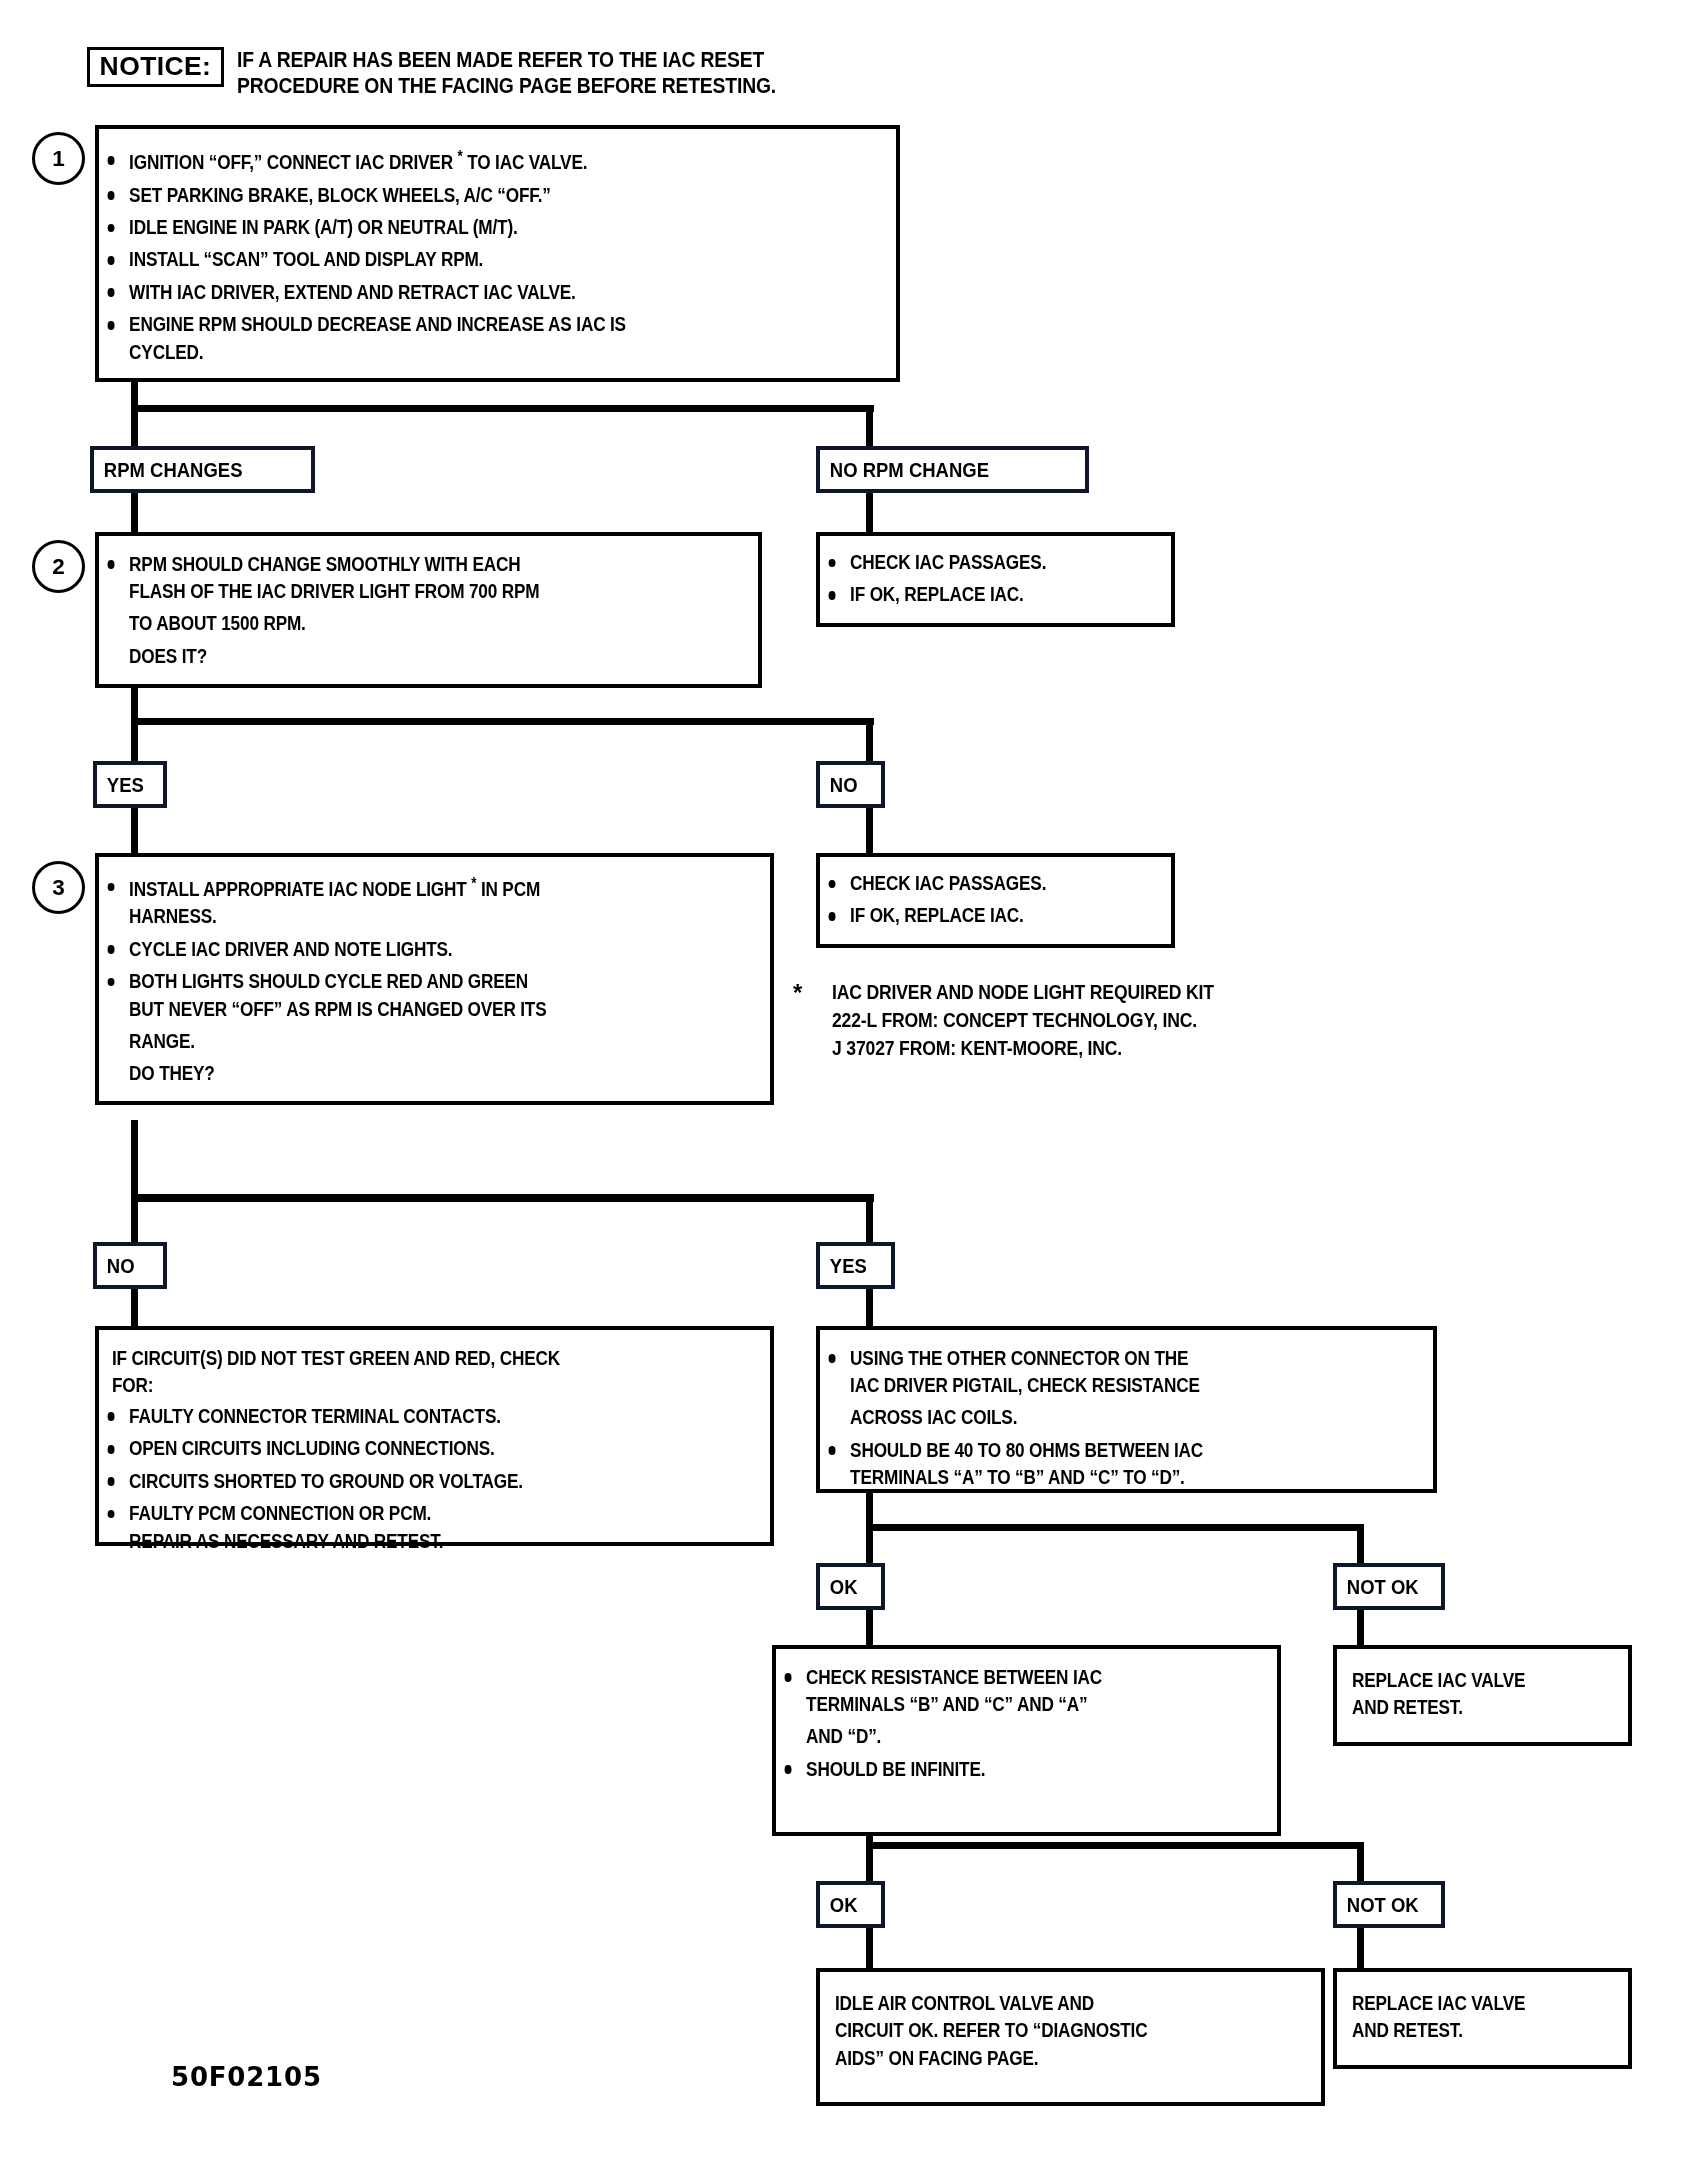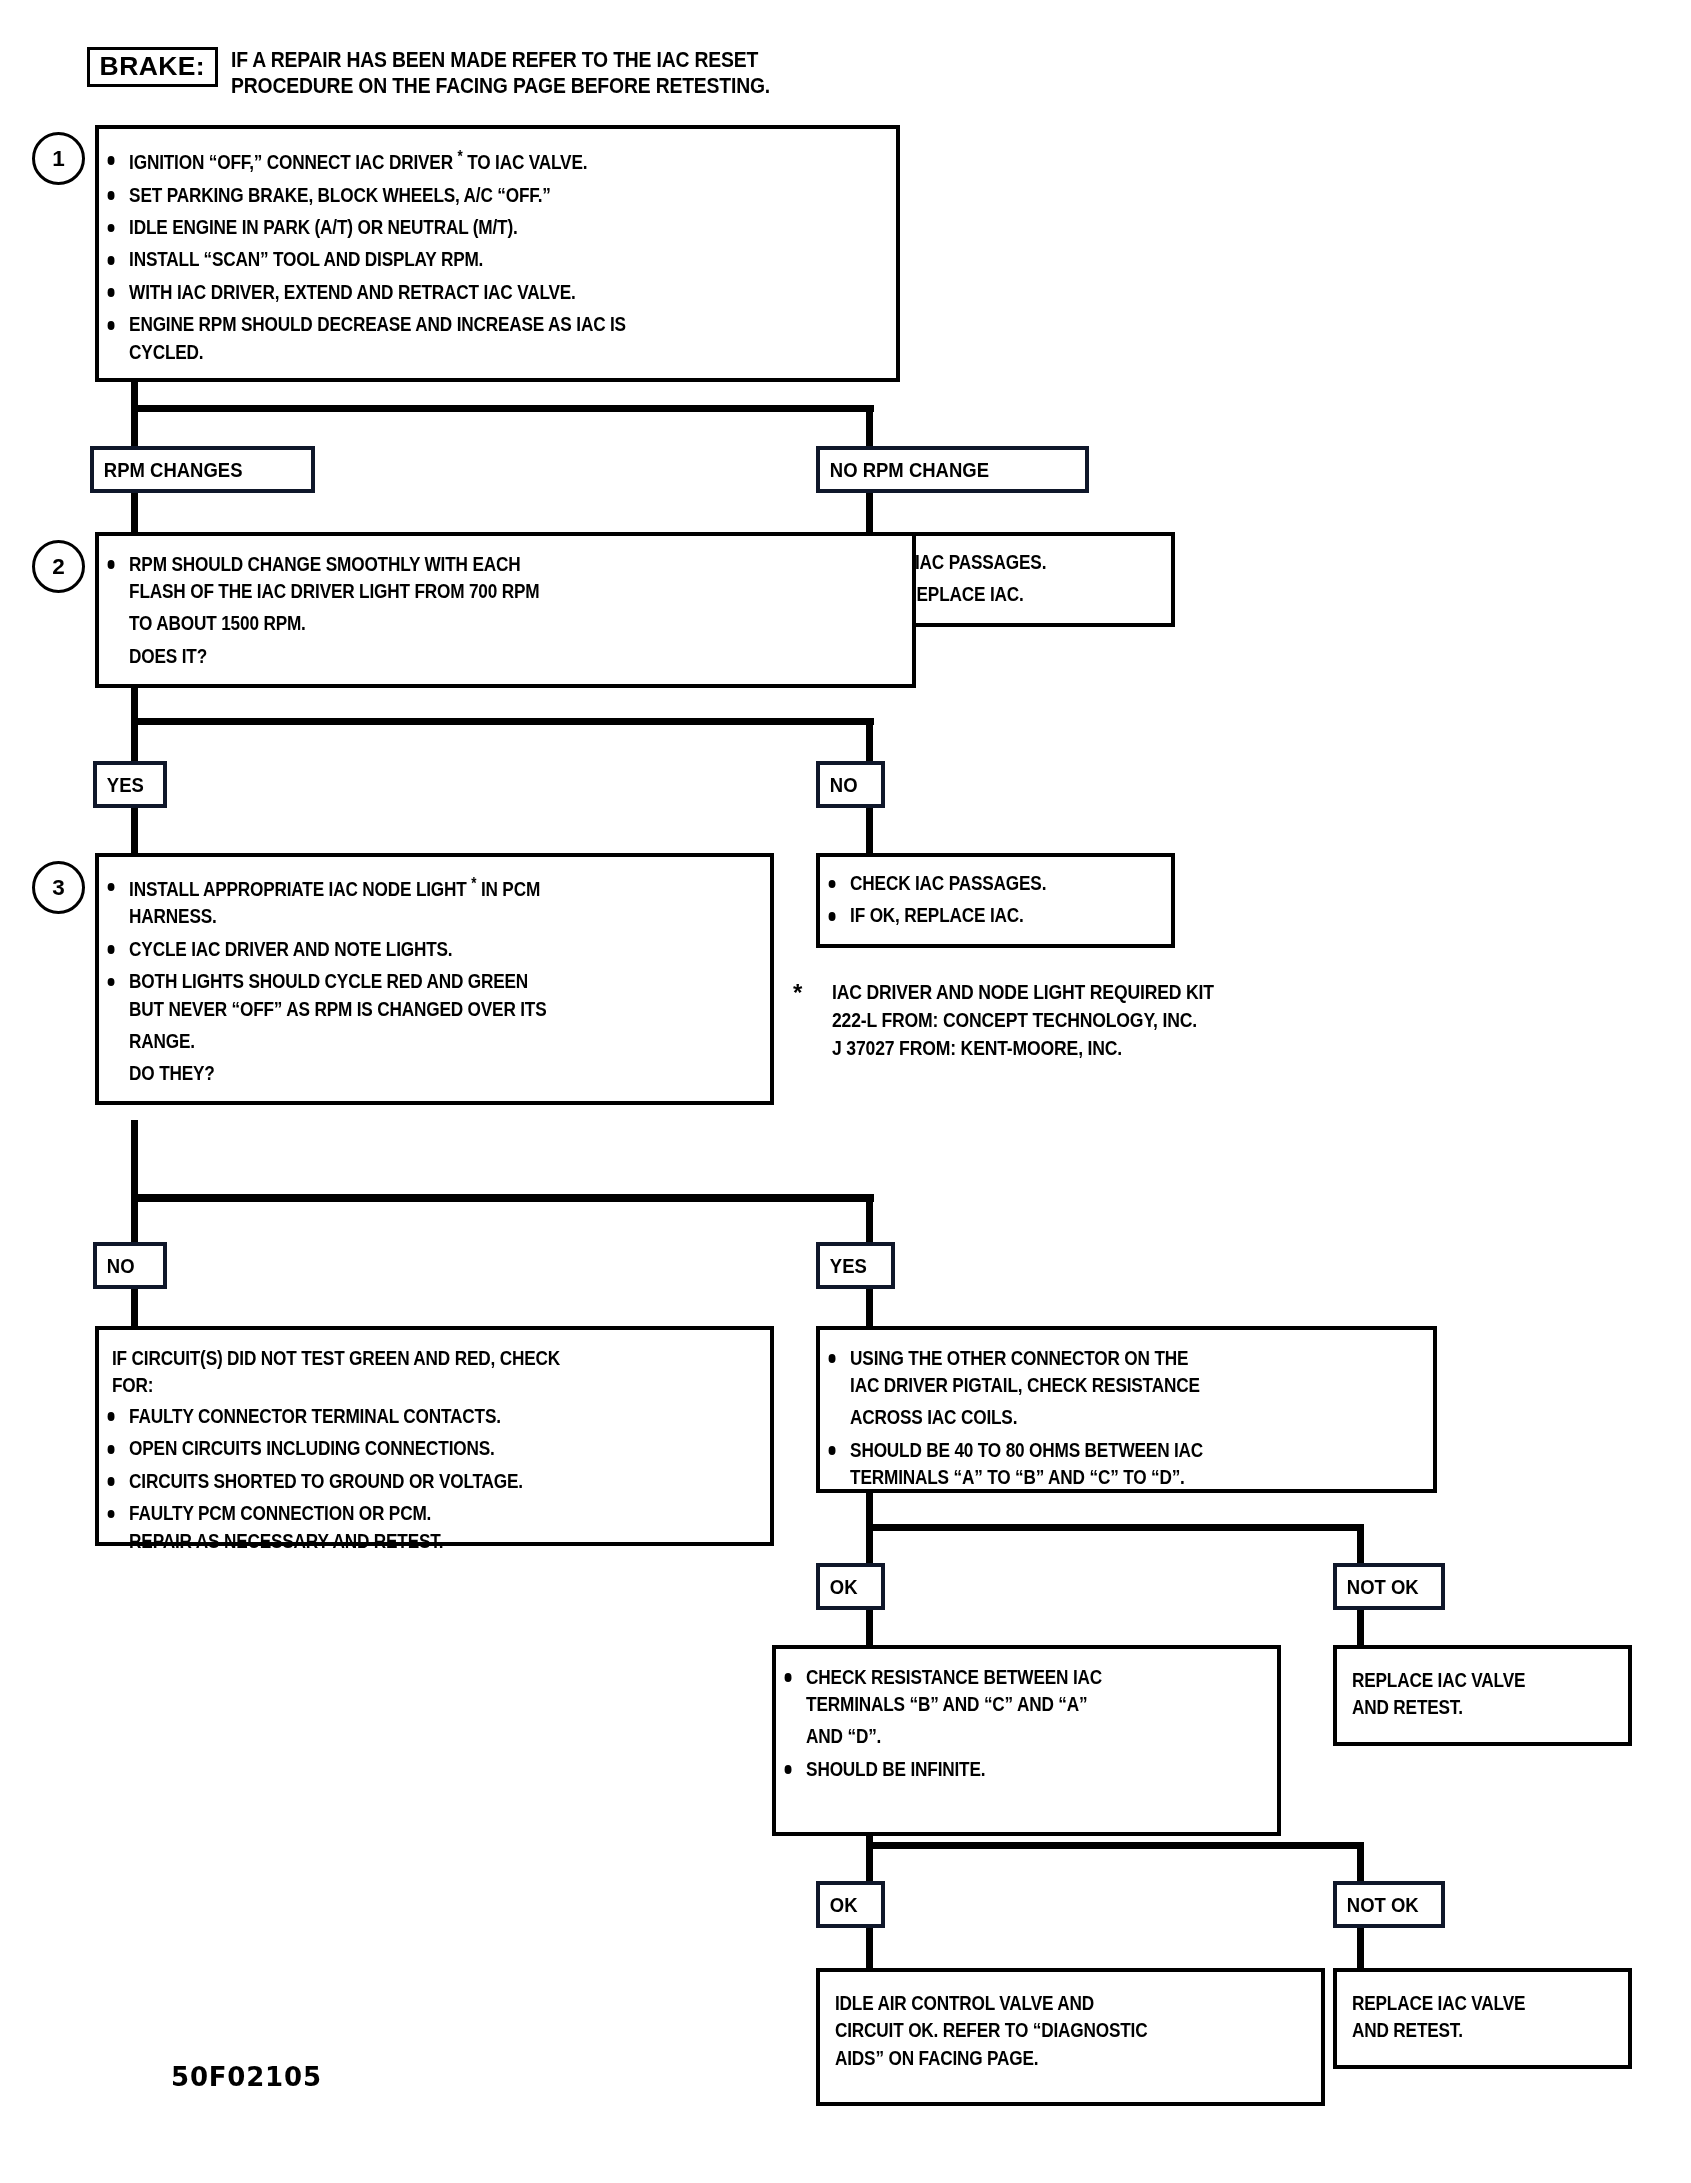--- a/index.html
+++ b/index.html
@@ -178,21 +178,21 @@
   .sup-star {
     font-size: 0.78em;
     vertical-align: 0.42em;
     font-weight: bold;
   }
 </style>
 </head>
 <body>
 
 <div id="notice-row">
-  <div id="notice-badge">BRAKE:</div>
+  <div id="notice-badge">NOTICE:</div>
   <div id="notice-text">
     <div>IF A REPAIR HAS BEEN  MADE REFER TO THE IAC RESET</div>
     <div>PROCEDURE ON THE FACING  PAGE BEFORE RETESTING.</div>
   </div>
 </div>
 
 <div class="line" style="left:131px; top:382px; width:7.2px; height:29px;"></div>
 <div class="line" style="left:131px; top:405px; width:743px; height:7.2px;"></div>
 <div class="line" style="left:131px; top:405px; width:7.2px; height:42px;"></div>
 <div class="line" style="left:866px; top:405px; width:7.2px; height:42px;"></div>
@@ -257,21 +257,21 @@
   <span class="lbl">NO RPM CHANGE</span>
 </div>
 
 <div class="box" style="left:816px; top:532px; width:359px; height:95px;">
   <ul class="blist box-text" style="margin-top:13px;">
     <li><span>CHECK IAC PASSAGES.</span></li>
     <li><span>IF OK, REPLACE IAC.</span></li>
   </ul>
 </div>
 
-<div class="box" style="left:95px; top:532px; width:821px; height:156px;">
+<div class="box" style="left:95px; top:532px; width:667px; height:156px;">
   <ul class="blist box-text" style="margin-top:14.5px;">
     <li>
       <span>RPM SHOULD CHANGE SMOOTHLY WITH EACH</span>
       <div class="plain-line">FLASH OF THE IAC DRIVER LIGHT FROM 700 RPM</div>
       <div class="plain-line">TO ABOUT 1500 RPM.</div>
       <div class="plain-line">DOES IT?</div>
     </li>
   </ul>
 </div>
 <div class="step-circle" style="left:32px; top:540px;">2</div>

